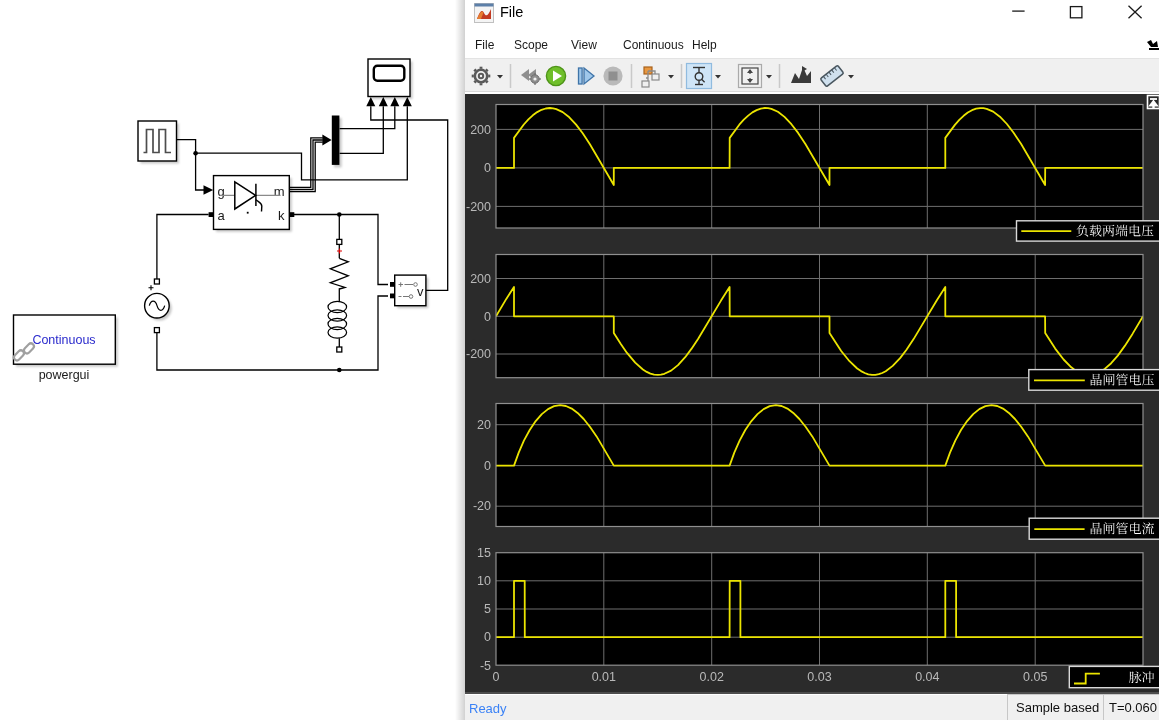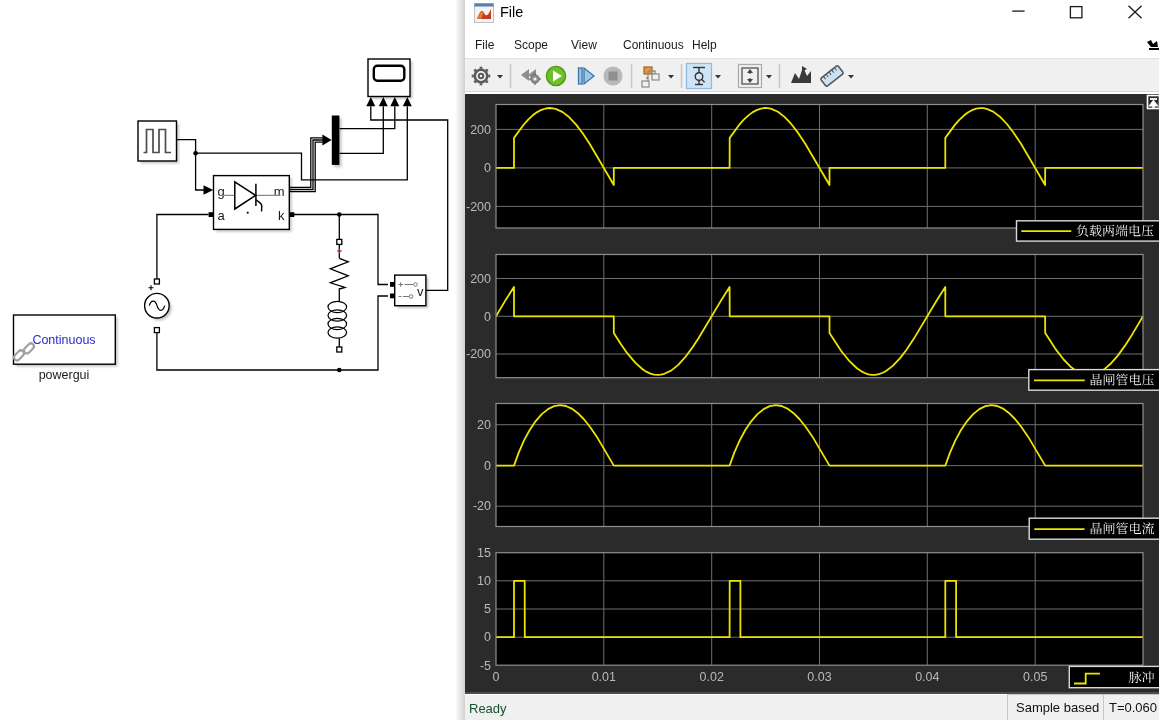--- a/index.html
+++ b/index.html
@@ -389,15 +389,15 @@
     <rect x="1147.5" y="95.5" width="12" height="13" fill="#2b2b2b" stroke="#fff" stroke-width="1.6"></rect>
     <g stroke="#fff" stroke-width="1.8" fill="#fff">
       <line x1="1150" y1="99" x2="1157" y2="99"></line>
       <path d="M1153.5,101 L1157,105.5 L1150,105.5 Z"></path>
       <rect x="1152.3" y="104" width="2.4" height="4.5" stroke="none"></rect>
     </g>
   </svg>
 
 <div id="statusbar"></div>
 <div class="abs" style="left:465px;top:692px;width:694px;height:2px;background:#4d4d4d;"></div>
-<div class="abs" style="left:469px;top:701px;font-size:13px;color:#14532d;">Ready</div>
+<div class="abs" style="left:469px;top:701px;font-size:13px;color:#3b82f6;">Ready</div>
 <div class="abs" style="left:1007px;top:694px;width:94px;height:26px;border-left:1.5px solid #c7c7c7;border-top:1px solid #c7c7c7;background:#f0f0f0;font-size:13px;color:#111;padding-left:8px;line-height:25px;">Sample based</div>
 <div class="abs" style="left:1103px;top:694px;width:56px;height:26px;border-left:1.5px solid #c7c7c7;border-top:1px solid #c7c7c7;background:#f0f0f0;font-size:13px;color:#111;padding-left:5px;line-height:25px;">T=0.060</div>
 
 </body></html>

